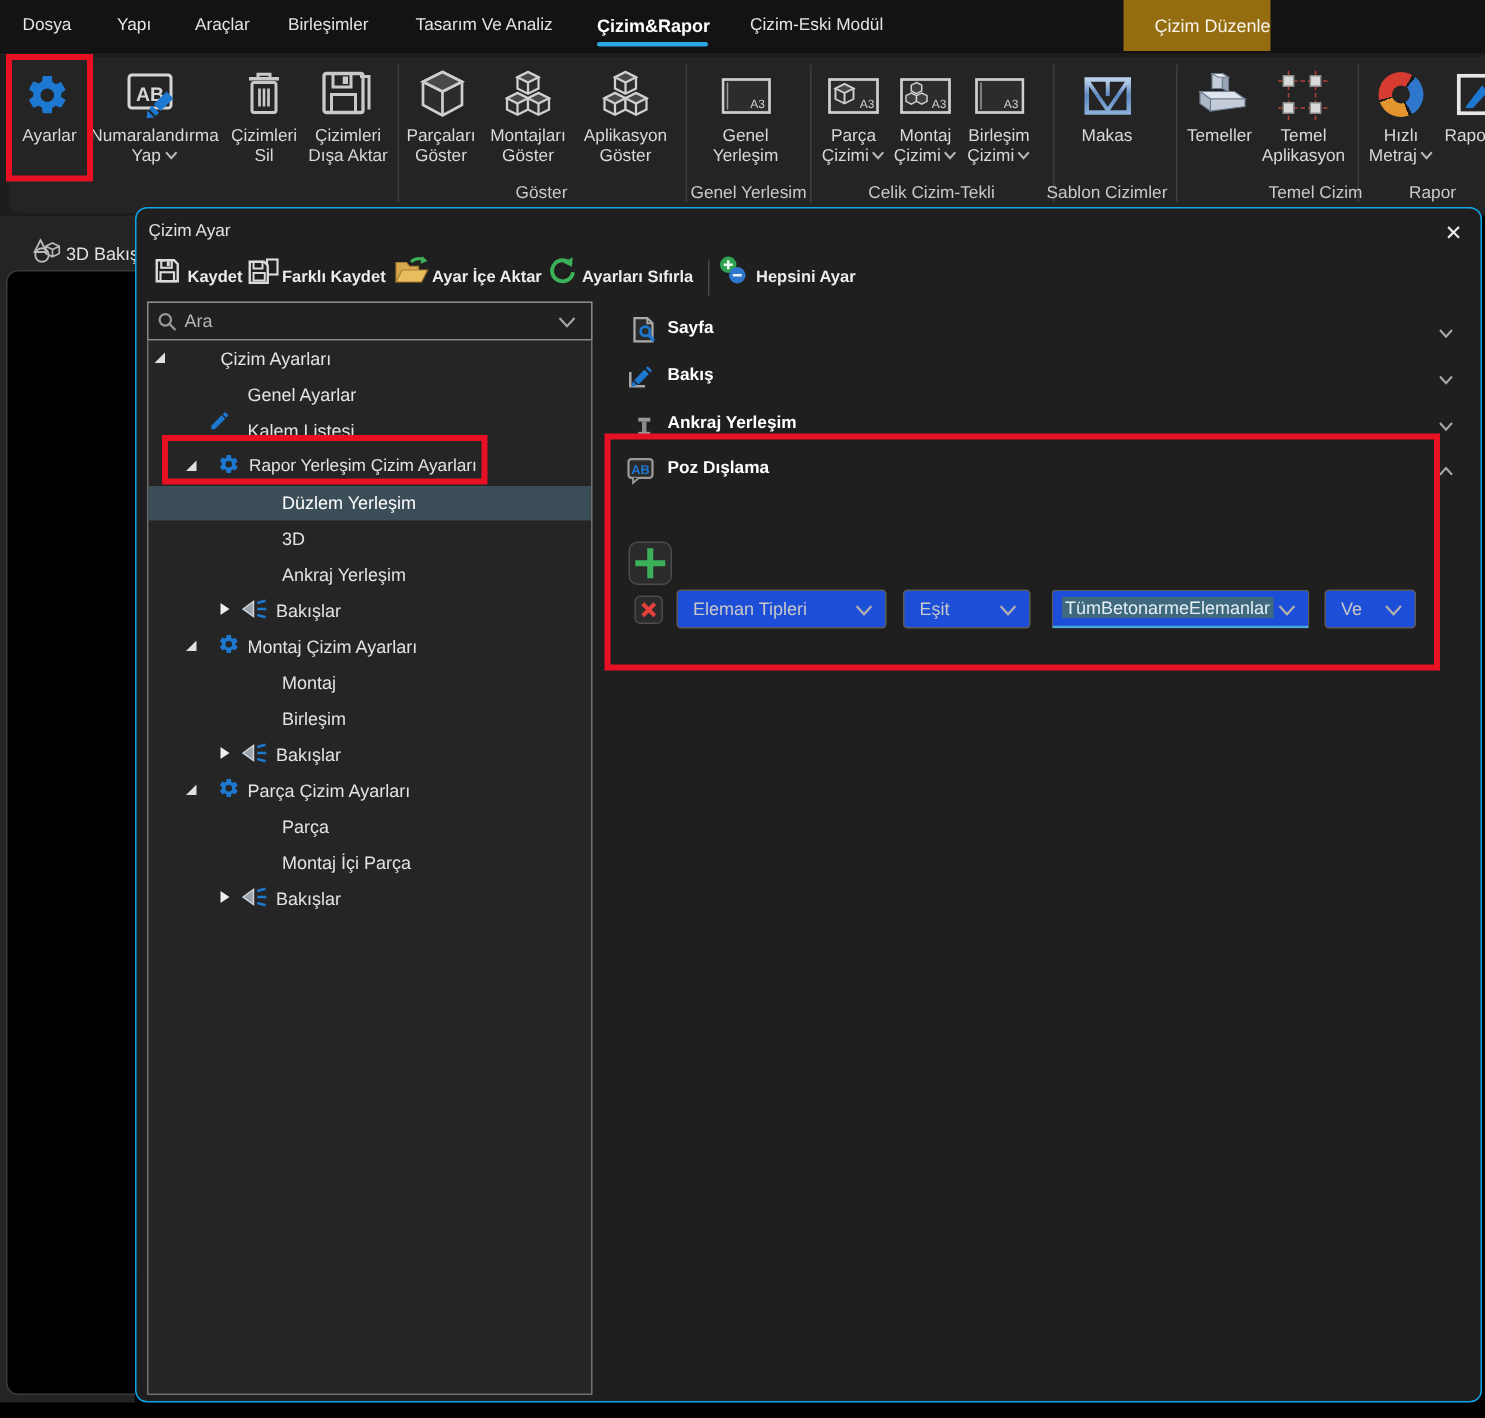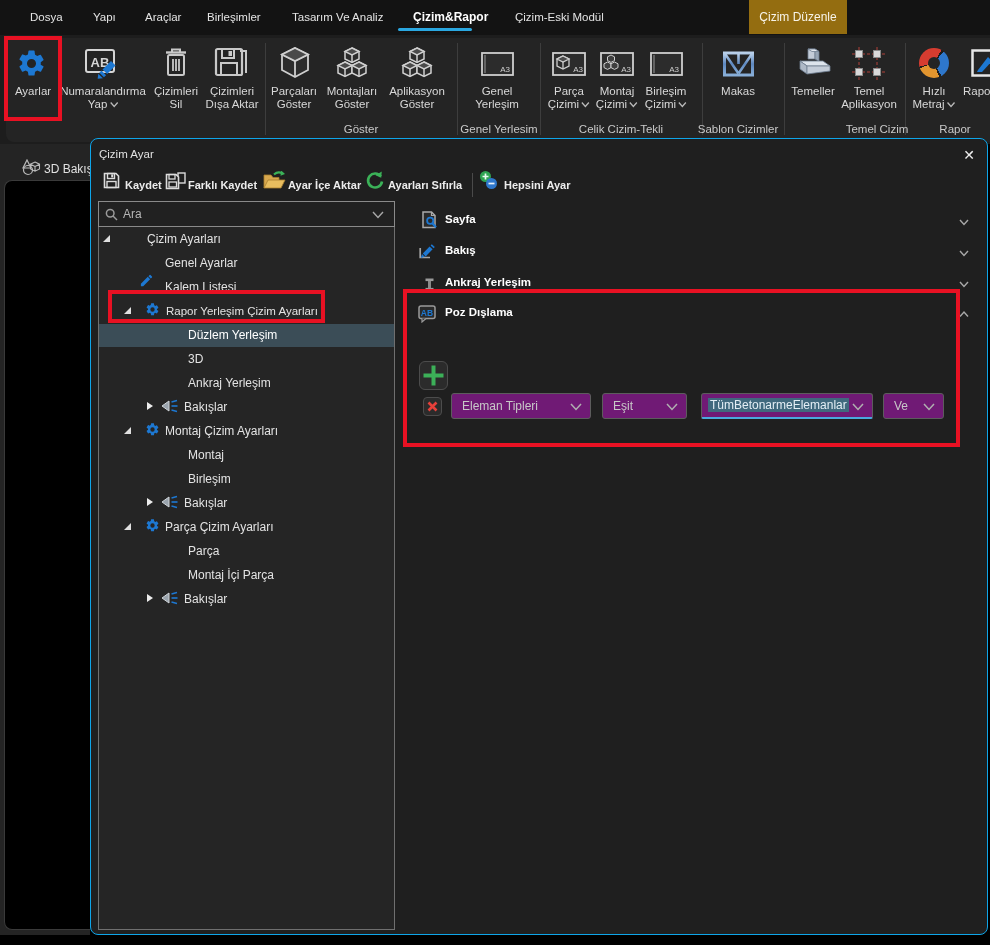--- a/index.html
+++ b/index.html
@@ -1,23 +1,23 @@
 <!DOCTYPE html>
 <html><head>
 <meta charset="utf-8">
 <style>
   * { margin:0; padding:0; box-sizing:border-box; }
   html,body { width:990px; height:945px; background:#000; overflow:hidden; }
   body { font-family:"Liberation Sans", sans-serif; position:relative; }
   .abs { position:absolute; }
   
   #menubar { left:0; top:0; width:990px; height:35px; background:#131313; }
-  .mtab { position:absolute; top:0; height:35px; line-height:35px; color:#e4e4e4; font-size:11.5px; white-space:nowrap;margin-left:15px; }
+  .mtab { position:absolute; top:0; height:35px; line-height:35px; color:#e4e4e4; font-size:11.5px; white-space:nowrap; }
   .mtab.active { color:#fff; font-weight:bold; font-size:12px; }
-  #tab-duzenle { position:absolute; left:749px; top:0; width:98px; height:34px; background:#946d10; color:#f7f3e8; font-size:12px; line-height:34px; text-align:center; }
+  #tab-duzenle { position:absolute; left:749px; top:0; width:98px; height:34px; background:#946d10; color:#f7f3e8; font-size:12px; line-height:34px; text-align:right; }
   #underline { position:absolute; left:398px; top:28px; width:74px; height:3px; background:#2aa7e0; border-radius:2px; }
   
   #ribbon { left:0; top:35px; width:990px; height:109px; background:#1d1d1d; }
   #ribbonpanel { position:absolute; left:6px; top:3px; width:984px; height:104px; background:#242424; border-radius:8px 0 0 8px; }
   .rsep { position:absolute; top:8px; width:1px; height:92px; background:#3d3d3d; }
   .rlabel { position:absolute; color:#d8d8d8; font-size:11.5px; text-align:right; white-space:nowrap; transform:translateX(-50%); }
   .glabel { position:absolute; top:88px; color:#c9c9c9; font-size:11.5px; text-align:center; white-space:nowrap; transform:translateX(-50%); }
   
   #leftbg { left:0; top:144px; width:90px; height:791px; background:#242424; }
   #viewport { left:4px; top:180px; width:86px; height:750px; background:#000; border:1px solid #3a3a3a; border-radius:8px 0 0 8px; border-right:none; }
@@ -32,21 +32,21 @@
   #tbsep { position:absolute; left:381px; top:34px; width:1px; height:24px; background:#4a4a4a; }
   
   #treepanel { position:absolute; left:7px; top:62px; width:297px; height:729px; background:#252525; border:1px solid #6f6f6f; }
   #searchbox { position:absolute; left:7px; top:62px; width:297px; height:26px; background:#212121; border:1px solid #8a8a8a; z-index:12; }
   .trow { position:absolute; color:#e3e3e3; font-size:12px; white-space:nowrap; height:23px; line-height:23px; }
   #selrow { position:absolute; left:8px; top:185px; width:295px; height:23px; background:#3b4d57; }
   
   .sechead { position:absolute; color:#fff; font-size:11.5px; font-weight:bold; white-space:nowrap; }
   .rchev { position:absolute; left:866px; width:14px; height:14px; }
   .desc { position:absolute; left:330px; top:206px; color:#eaeaea; font-size:11.5px; font-weight:bold; white-space:nowrap; }
-  .dd { position:absolute; height:26px; background:#701a75; border:1px solid #5c5c5c; border-radius:3px; color:#c8c8c8; font-size:12px; }
+  .dd { position:absolute; height:26px; background:#1d4ed8; border:1px solid #5c5c5c; border-radius:3px; color:#c8c8c8; font-size:12px; }
   .dd .txt { position:absolute; left:10px; top:5px; }
   .dd svg { position:absolute; right:8px; top:9px; }
 </style>
 </head>
 <body>
 
 <div class="abs" id="menubar">
   <span class="mtab" style="left:15px;">Dosya</span>
   <span class="mtab" style="left:78px;">Yapı</span>
   <span class="mtab" style="left:130px;">Araçlar</span>

